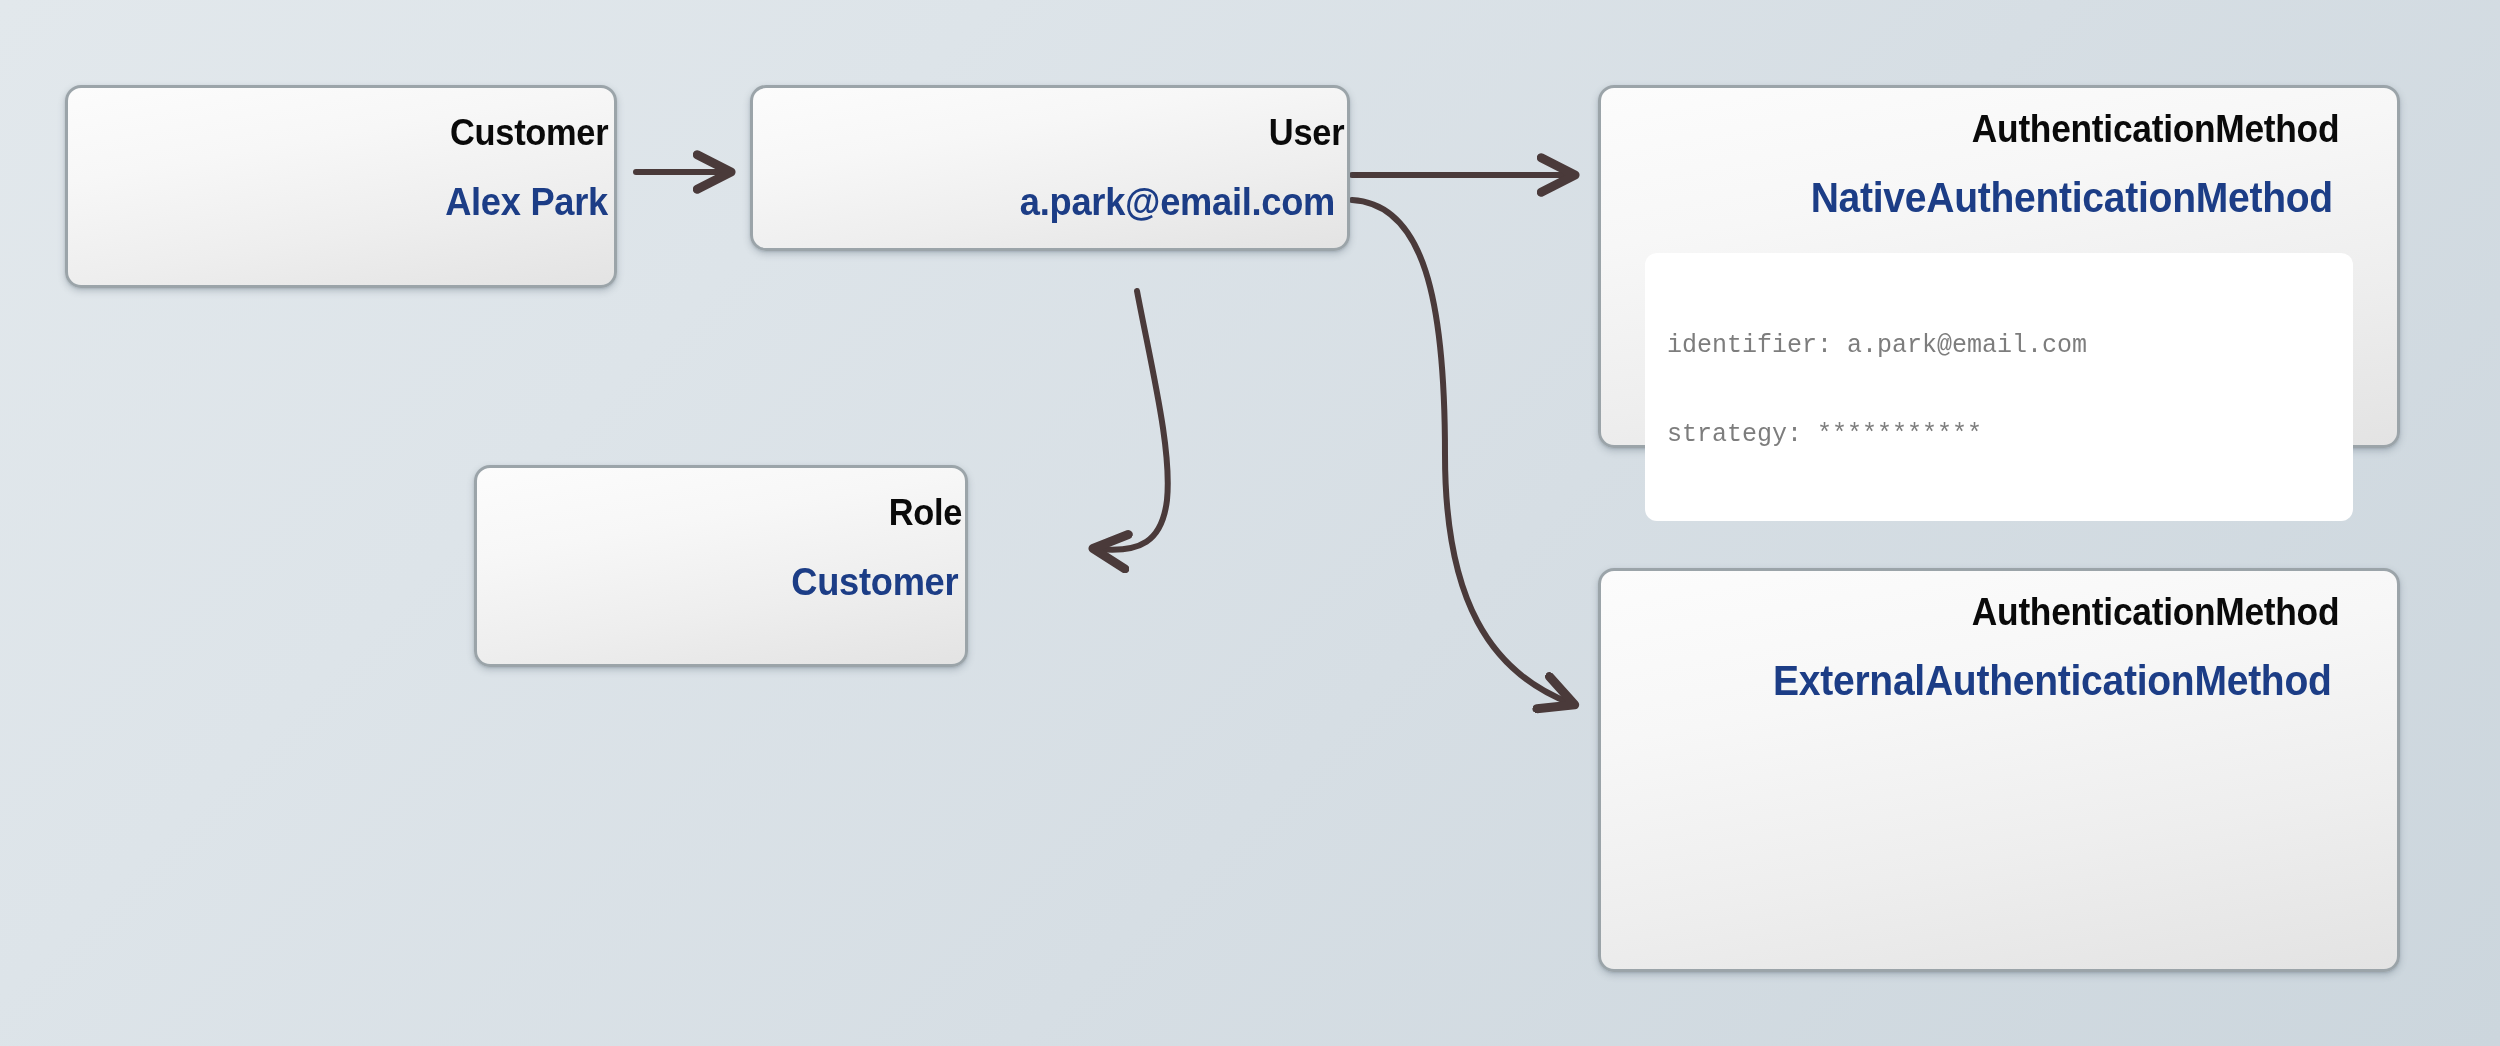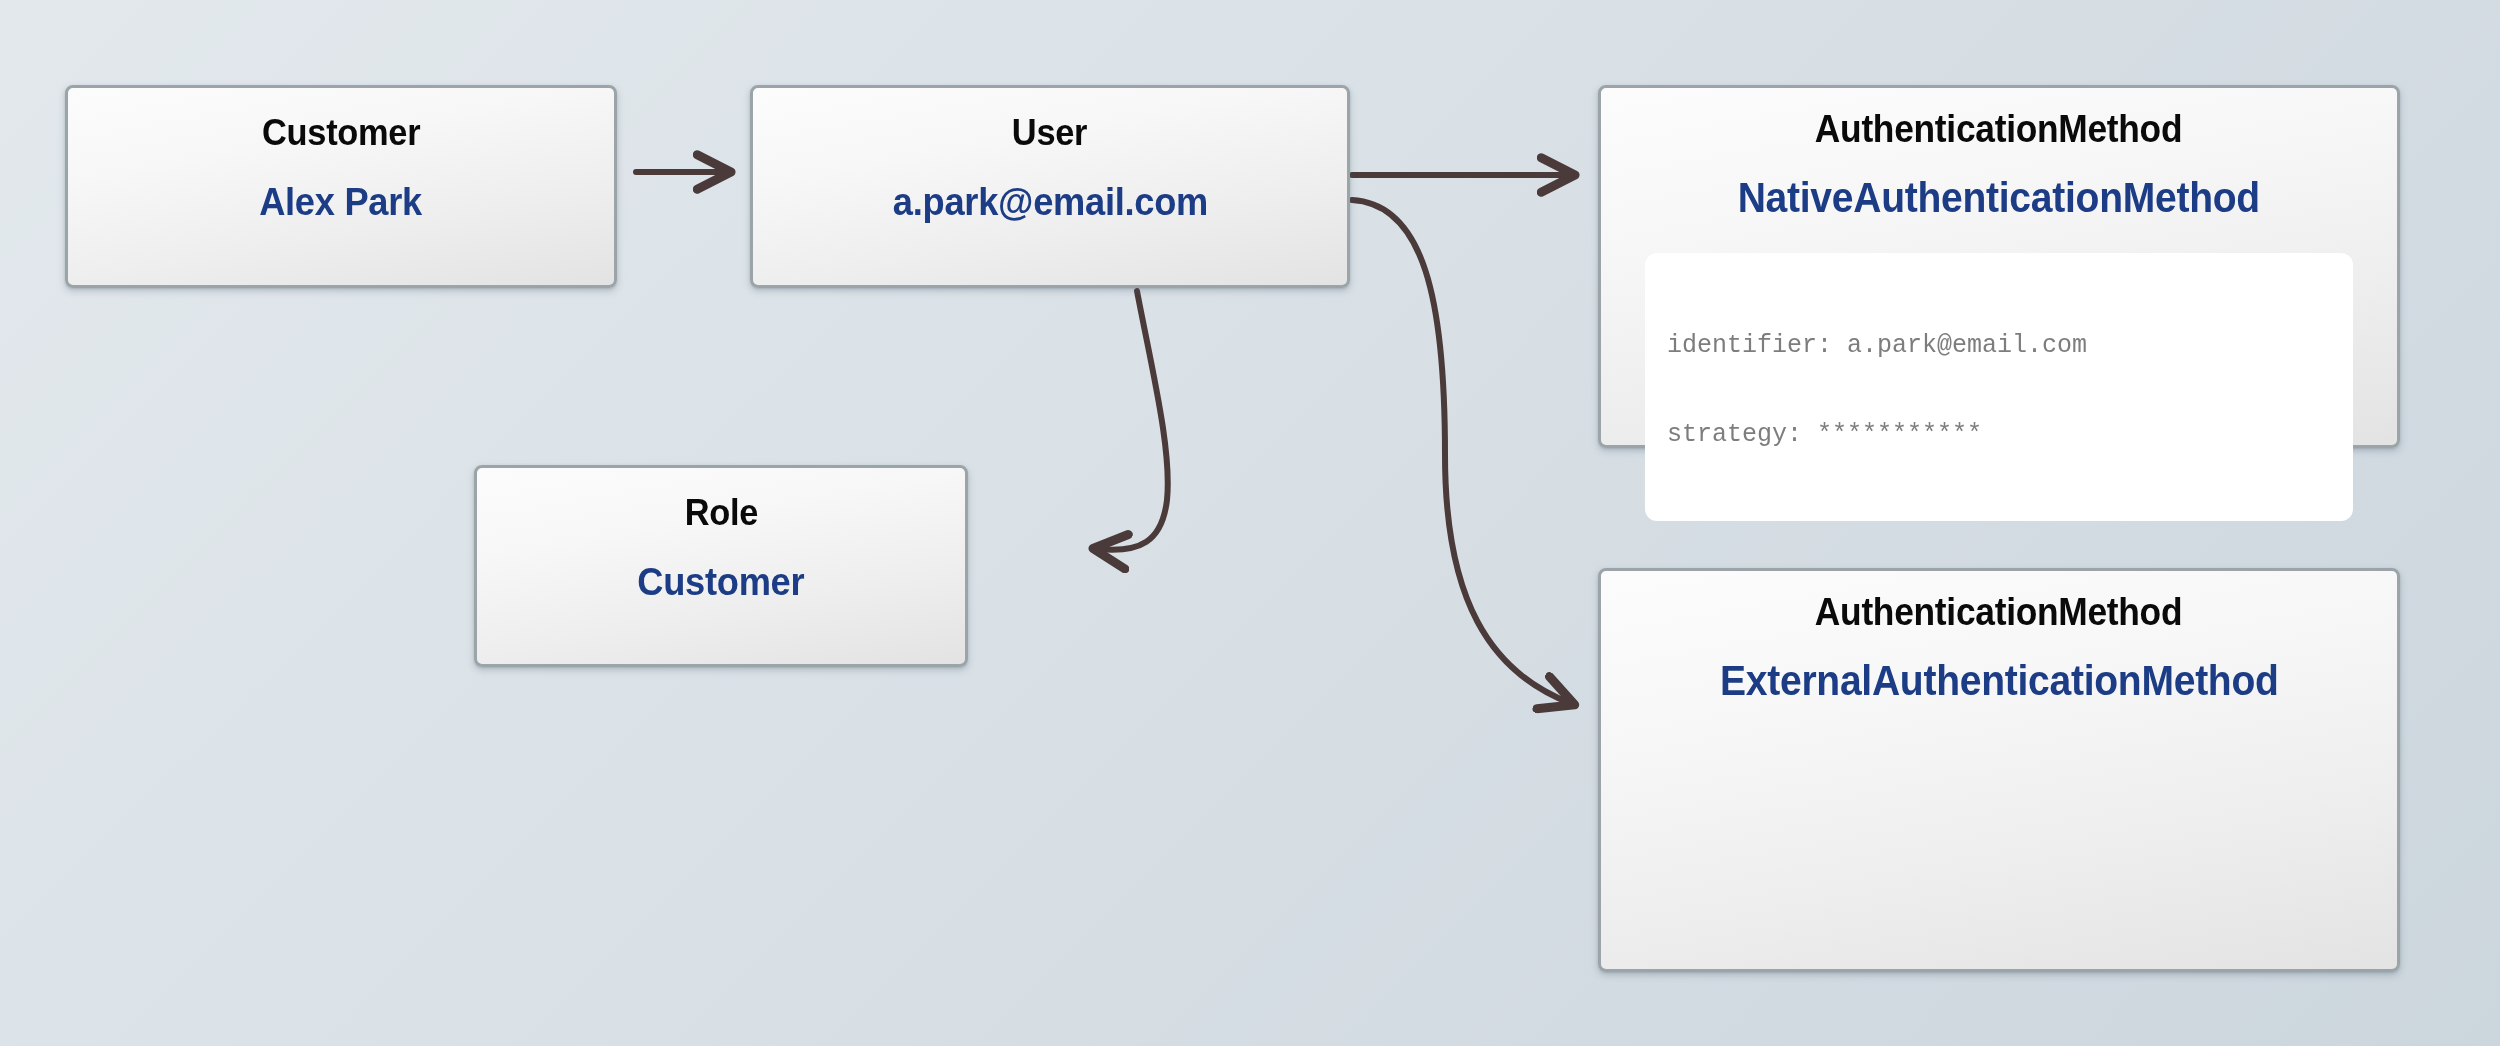--- a/index.html
+++ b/index.html
@@ -16,26 +16,26 @@
       linear-gradient(135deg, #e2e8ec 0%, #dde4e9 28%, #d6dee4 58%, #ccd6dd 100%);
     font-family: "Liberation Sans", sans-serif;
     -webkit-font-smoothing: antialiased;
   }
 
   
   .node {
     position: absolute;
     box-sizing: border-box;
     border: 3px solid #9ba4a9;
-    border-radius: 8px;
+    border-radius: 16px;
     background: linear-gradient(170deg, #fcfcfc 0%, #f7f7f7 32%, #eeeeee 66%, #e3e3e3 100%);
     box-shadow: 0 3px 7px rgba(80, 95, 110, 0.30), 0 1px 2px rgba(80,95,110,0.18);
     display: flex;
     flex-direction: column;
-    align-items: center;
+    align-items: flex-end;
   }
 
   .node-type {
     font-family: "Liberation Sans", sans-serif;
     font-weight: bold;
     color: #0a0a0a;
     text-align: center;
     white-space: nowrap;
     letter-spacing: -0.3px;
     transform: scaleX(0.93);
@@ -111,21 +111,21 @@
       <path d="M 1137 291 C 1152 370, 1172 450, 1167 500
                C 1162 542, 1140 553, 1098 549" fill="none" stroke="#4a3a3a" stroke-width="6" stroke-linecap="round" marker-end="url(#arrowhead)"></path>
     </g>
   </svg>
 
   <div class="node simple" style="left:65px; top:85px; width:552px; height:203px;">
     <div class="node-type">Customer</div>
     <div class="node-value">Alex Park</div>
   </div>
 
-  <div class="node simple" style="left:750px; top:85px; width:600px; height:203px;">
+  <div class="node simple" style="left:750px; top:85px; width:600px; height:166px;">
     <div class="node-type">User</div>
     <div class="node-value">a.park@email.com</div>
   </div>
 
   <div class="node simple" style="left:474px; top:465px; width:494px; height:202px;">
     <div class="node-type">Role</div>
     <div class="node-value">Customer</div>
   </div>
 
   <div class="node detail" style="left:1598px; top:85px; width:802px; height:363px; padding:0 44px;">

